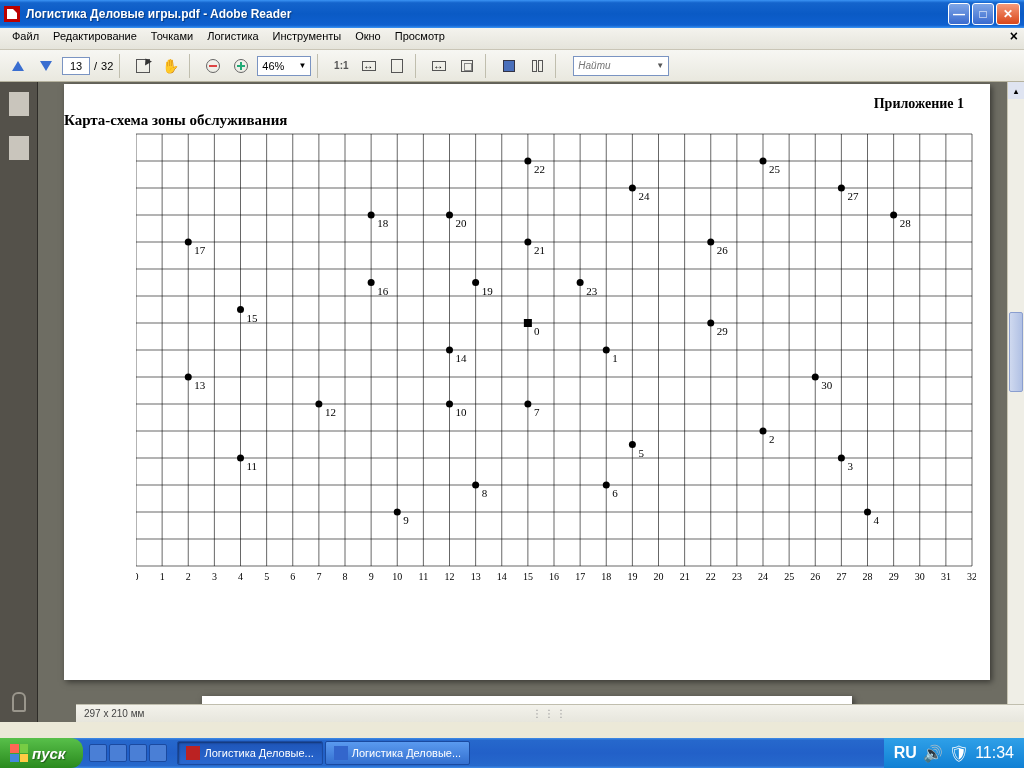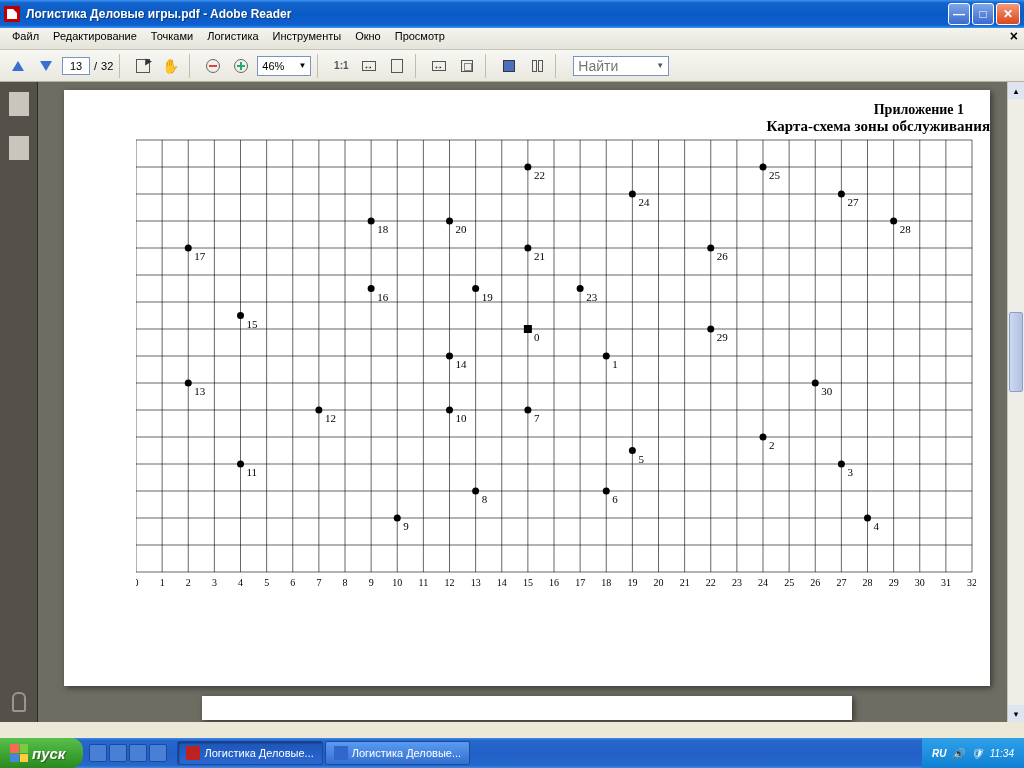--- a/index.html
+++ b/index.html
@@ -21,21 +21,21 @@
 .menubar .closedoc { position: absolute; right: 6px; font-weight: bold; font-size: 14px; cursor: pointer; }
 
 
 .toolbar { height: 32px; background: linear-gradient(to bottom, #f7f7f3, #e9e8df); border-bottom: 1px solid #b5b29e; display: flex; align-items: center; padding: 0 6px; gap: 4px; }
 .tbtn { width: 24px; height: 24px; border: 1px solid transparent; display: flex; align-items: center; justify-content: center; border-radius: 3px; cursor: pointer; }
 .sep { width: 6px; height: 24px; border-left: 1px solid #c0beae; margin: 0 2px; }
 .pgbox { width: 28px; height: 18px; border: 1px solid #7a94c2; font-size: 11px; text-align: center; }
 .zoombox { width: 54px; height: 20px; border: 1px solid #7a94c2; font-size: 11px; padding: 0 4px; display: flex; align-items: center; justify-content: space-between; background: #fff; }
 .zoombox .dd { font-size: 8px; }
 .findbox { width: 96px; height: 20px; border: 1px solid #7a94c2; background: #fff; display: flex; align-items: center; padding: 0 4px; margin-left: 6px; }
-.findbox input { border: none; outline: none; width: 78px; font-size: 14px; color: #888; background: transparent; }
+.findbox input { border: none; outline: none; width: 78px; font-size: 10px; font-style: italic; color: #888; background: transparent; }
 .findbox .dd { font-size: 8px; color: #555; }
 
 .arrow-up { width:0;height:0;border-left:6px solid transparent;border-right:6px solid transparent;border-bottom:10px solid #3a6ed0;}
 .arrow-down { width:0;height:0;border-left:6px solid transparent;border-right:6px solid transparent;border-top:10px solid #3a6ed0;}
 .icon-sel { width:14px;height:14px;border:1px solid #555;position:relative;}
 .icon-sel::after{content:"";position:absolute;left:6px;top:-2px;width:0;height:0;border-left:4px solid transparent;border-right:4px solid transparent;border-bottom:6px solid #333;transform:rotate(-30deg);}
 .icon-hand { font-size: 14px; }
 .icon-minus,.icon-plus{width:14px;height:14px;border:1px solid #666;border-radius:50%;position:relative;}
 .icon-minus::after{content:"";position:absolute;left:2px;top:5px;width:8px;height:2px;background:#d44;}
 .icon-plus::before{content:"";position:absolute;left:2px;top:5px;width:8px;height:2px;background:#2a7;}
@@ -56,44 +56,44 @@
 .navpanel .nicon { width: 20px; height: 24px; background: #c9c5bc; position: relative; cursor: pointer; }
 .navpanel .nicon.clip { height: 20px; width: 14px; background: transparent; border: 2px solid #9a968c; border-radius: 6px 6px 2px 2px; position: absolute; bottom: 10px; }
 .navpanel .clipwrap { position: absolute; bottom: 0; left: 0; width: 38px; height: 38px; display: flex; align-items: center; justify-content: center; }
 
 .docarea { flex: 1; background: #6e6d63; position: relative; overflow: hidden; }
 .scrollbar-v { position: absolute; right: 0; top: 0; bottom: 0; width: 17px; background: #efeee6; border-left: 1px solid #c8c5b3; }
 .scrollbar-v .thumb { position: absolute; left: 1px; right: 1px; top: 230px; height: 80px; background: linear-gradient(to right, #cfd9ef, #b0c0e4); border: 1px solid #8a9ecf; border-radius: 2px; }
 .scrollbar-v .sbtn { position: absolute; left: 0; right: 0; height: 17px; background: #dfe4f1; display:flex; align-items:center; justify-content:center; font-size:9px; }
 .scrollbar-v .sbtn.up{top:0;} .scrollbar-v .sbtn.down{bottom:0;}
 
-.page { position: absolute; left: 26px; top: 8px; width: 926px; height: 596px; background: #fff; box-shadow: 2px 2px 6px rgba(0,0,0,0.5); }
+.page { position: absolute; left: 26px; top: 2px; width: 926px; height: 596px; background: #fff; box-shadow: 2px 2px 6px rgba(0,0,0,0.5); }
 .pagebottom { position: absolute; left: 164px; top: 614px; width: 650px; height: 24px; background: #fff; box-shadow: 2px 2px 6px rgba(0,0,0,0.5);}
 
 .appendix { position:absolute; right: 26px; top: 12px; font-family: 'Times New Roman', serif; font-size: 14px; font-weight: bold;}
-.charttitle { position:absolute; left:0; right:0; top: 28px; text-align:right; font-family:'Times New Roman', serif; font-weight:bold; font-size:15px;}
+.charttitle { position:absolute; left:0; right:0; top: 28px; text-align:left; font-family:'Times New Roman', serif; font-weight:bold; font-size:15px;}
 .caption { position:absolute; left:70px; right:30px; top:500px; font-family:'Times New Roman', serif; font-size:13px; text-align:justify; line-height:1.25;}
 
 #chart-svg { position:absolute; left: 72px; top: 46px; }
 
 .footbar { position:absolute; left:38px; right:0; bottom:0; height:18px; background:linear-gradient(to bottom,#f3f2eb,#e7e6dd); border-top:1px solid #c0beae; display:flex; align-items:center; padding:0 8px; font-size:10px; color:#444; }
 .footbar .grip { position:absolute; left:50%; transform:translateX(-50%); letter-spacing:2px; color:#999;}
 
 
 .taskbar { position:absolute; bottom:0; left:0; right:0; height:30px; background:linear-gradient(to bottom,#3f8ce8 0%,#2668cc 8%,#2260c8 50%,#2668cc 92%,#3f8ce8 100%); display:flex; align-items:center; }
 .startbtn { height:30px; padding:0 18px 0 10px; background:linear-gradient(to bottom,#58c04a,#2a8a1e); color:white; font-weight:bold; font-style:italic; font-size:15px; display:flex; align-items:center; border-radius:0 12px 12px 0; gap:4px; text-shadow:1px 1px 1px rgba(0,0,0,0.4);}
 .startbtn .logo { width:18px; height:18px; display:grid; grid-template-columns:1fr 1fr; grid-template-rows:1fr 1fr; gap:1px;}
 .startbtn .logo span:nth-child(1){background:#f65;} .startbtn .logo span:nth-child(2){background:#7c4;} .startbtn .logo span:nth-child(3){background:#48d;} .startbtn .logo span:nth-child(4){background:#fc4;}
 .qlaunch { display:flex; gap:2px; padding:0 6px; align-items:center;}
 .qlaunch .qi { width:18px; height:18px; background:#4a7fd6; border:1px solid #1a4aa0; border-radius:2px;}
 .tasks { display:flex; gap:2px; padding:0 4px; flex:1;}
 .taskbtn { height:24px; padding:0 8px; background:linear-gradient(to bottom,#5a9aef,#3470d0); border:1px solid #1a4aa0; color:white; font-size:11px; display:flex; align-items:center; gap:4px; border-radius:2px; max-width:160px; overflow:hidden; white-space:nowrap; cursor:pointer;}
 .taskbtn.active { background:linear-gradient(to bottom,#1e55b8,#2a68d0); box-shadow: inset 1px 1px 2px rgba(0,0,0,0.4);}
 .taskbtn .ticon{width:14px;height:14px;background:#ddd;flex-shrink:0;}
-.tray { height:30px; background:linear-gradient(to bottom,#2fa0e8,#1080d4); padding:0 10px; display:flex; align-items:center; gap:6px; color:white; font-size:10px;font-style:italic;}
+.tray { height:30px; background:linear-gradient(to bottom,#2fa0e8,#1080d4); padding:0 10px; display:flex; align-items:center; gap:6px; color:white; font-size:16px;}
 .tray .lang{font-weight:bold;}
 </style>
 </head>
 <body>
 
 <div class="titlebar">
   <span class="app-icon"></span>
   <span class="title">Логистика Деловые игры.pdf - Adobe Reader</span>
   <div class="winbtns">
     <div class="winbtn min">—</div>
@@ -334,20 +334,24 @@
           <circle cx="679.25" cy="247" r="3.5" fill="#000"></circle>
           <text x="685.25" y="259" font-size="11" font-family="Times New Roman, serif">30</text>
         </svg>
     </div>
     <div class="pagebottom"></div>
     <div class="scrollbar-v">
       <div class="sbtn up">▴</div>
       <div class="thumb"></div>
       <div class="sbtn down">▾</div>
     </div>
+    <div class="footbar">
+      <span>297 x 210 мм</span>
+      <span class="grip">⋮⋮⋮</span>
+    </div>
   </div>
 </div>
 
 <div class="taskbar">
   <div class="startbtn">
     <span class="logo">
         <span></span>
         <span></span>
         <span></span>
         <span></span>

